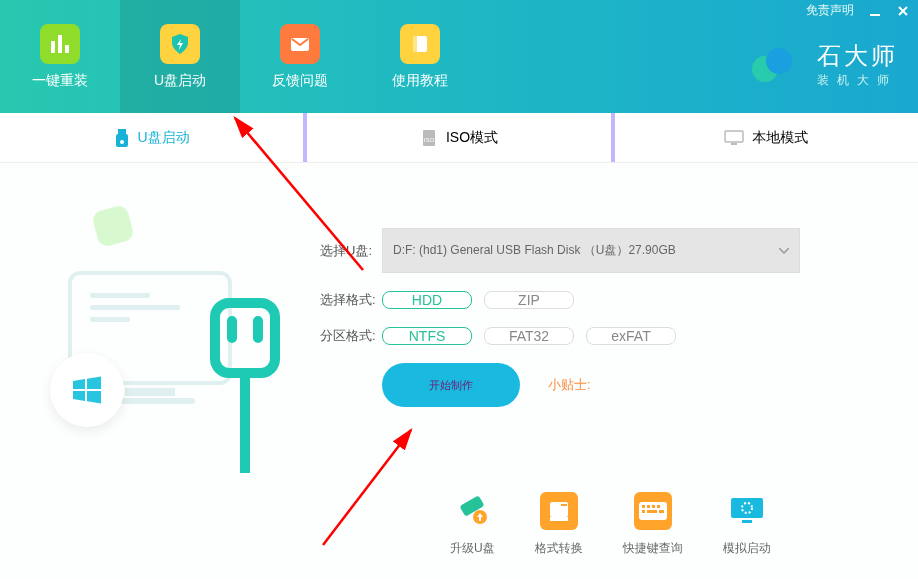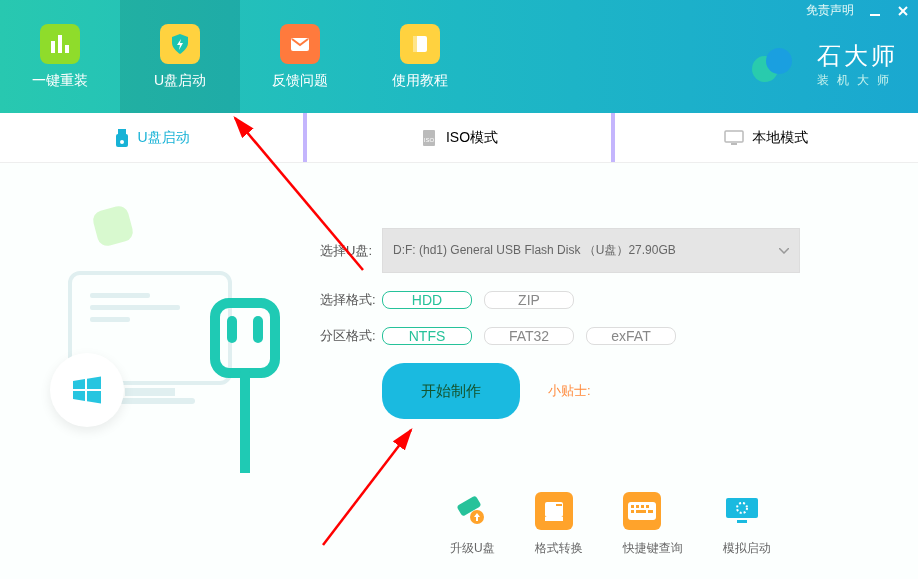--- a/index.html
+++ b/index.html
@@ -38,28 +38,28 @@
 
 .form { position: absolute; left: 320px; top: 65px; width: 540px; }
 .row { display: flex; align-items: center; margin-bottom: 18px; }
 .row-label { width: 62px; color: #555; font-size: 13px; }
 .select { flex: 1; max-width: 418px; height: 45px; border: 1px solid #ddd; background: #e5e5e5; display: flex; align-items: center; padding: 0 10px; color: #666; font-size: 12px; font-family: "SimSun", monospace; position: relative; }
 .select-caret { position: absolute; right: 10px; }
 .btn-group { display: flex; gap: 12px; }
 .opt-btn { width: 90px; height: 18px; border: 1px solid #ddd; background: #fff; color: #888; font-size: 14px; border-radius: 8px; cursor: pointer; display: flex; align-items: center; justify-content: center; }
 .opt-btn.selected { border-color: #26c29a; color: #26c29a; }
 
-.primary-btn { width: 138px; height: 56px; border-radius: 22px; background: #1abae0; color: #14532d; font-size: 15px; display: flex; align-items: center; justify-content: center; cursor: pointer; }
+.primary-btn { width: 138px; height: 44px; border-radius: 22px; background: #1abae0; color: #701a75; font-size: 11px; display: flex; align-items: center; justify-content: center; cursor: pointer; }
 .tip-row { display: flex; align-items: center; gap: 6px; }
 .tip-label { color: #ff8a3c; font-size: 13px; }
 .tip-text { color: #888; font-size: 13px; }
 
 
 .tools { position: absolute; bottom: 22px; left: 450px; display: flex; gap: 40px; }
-.tool { display: flex; flex-direction: column; gap: 10px; cursor: pointer; }
+.tool { display: flex; flex-direction: column; align-items: center; gap: 10px; cursor: pointer; }
 .tool-icon { width: 38px; height: 38px; border-radius: 6px; display: flex; align-items: center; justify-content: center; }
 .tool-label { font-size: 12px; color: #666; }
 
 
 .arrow { position: absolute; pointer-events: none; }
 
 svg { display: block; }
 </style>
 </head>
 <body>

